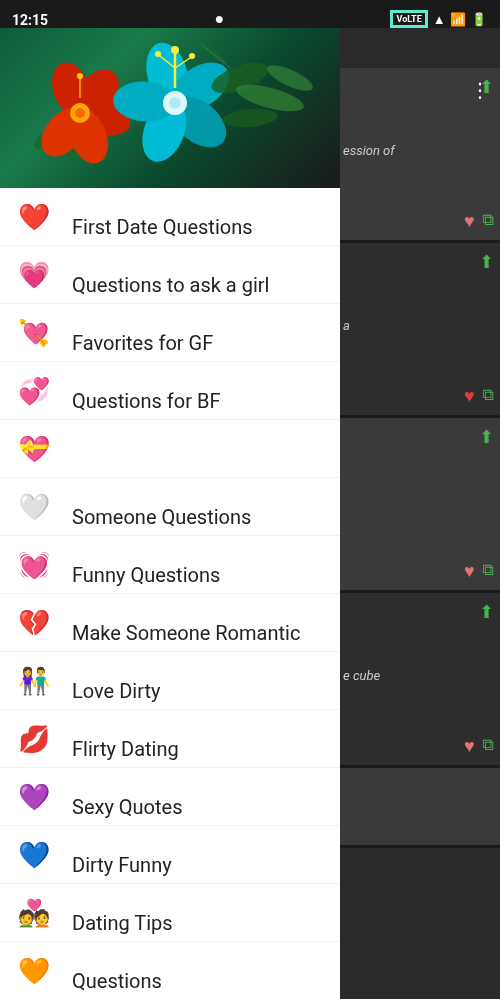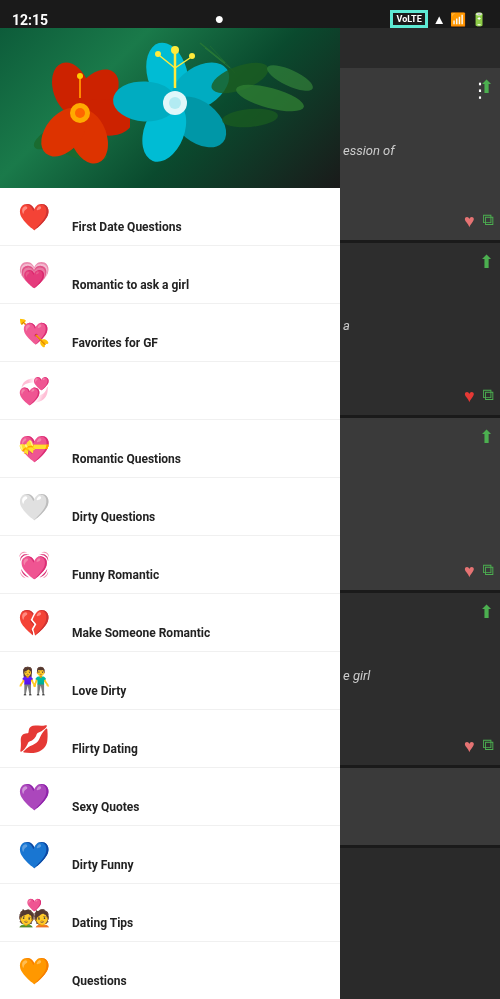--- a/index.html
+++ b/index.html
@@ -123,23 +123,23 @@
       height: 38px;
       margin-right: 18px;
       display: flex;
       align-items: center;
       justify-content: center;
       font-size: 26px;
       flex-shrink: 0;
     }
 
     .menu-label {
-      font-size: 12px;
+      font-size: 20px;
       color: #222222;
-      font-weight: 700;
+      font-weight: 400;
       margin-top: 20px;
     }
 
     
     .content-panel {
       position: absolute;
       left: 335px;
       top: 0;
       width: 165px;
       height: 100%;
@@ -284,40 +284,40 @@
       </div>
     </div>
 
     <div class="menu-items" id="menu-items-container">
     <div class="menu-item">
           <span class="menu-icon">❤️</span>
           <span class="menu-label">First Date Questions</span>
         </div>
         <div class="menu-item">
           <span class="menu-icon">💗</span>
-          <span class="menu-label">Romantic to ask a girl</span>
+          <span class="menu-label">Questions to ask a girl</span>
         </div>
         <div class="menu-item">
           <span class="menu-icon">💘</span>
           <span class="menu-label">Favorites for GF</span>
         </div>
         <div class="menu-item">
           <span class="menu-icon">💞</span>
+          <span class="menu-label">Questions for BF</span>
         </div>
         <div class="menu-item">
           <span class="menu-icon">💝</span>
-          <span class="menu-label">Romantic Questions</span>
         </div>
         <div class="menu-item">
           <span class="menu-icon">🤍</span>
-          <span class="menu-label">Dirty Questions</span>
+          <span class="menu-label">Someone Questions</span>
         </div>
         <div class="menu-item">
           <span class="menu-icon">💓</span>
-          <span class="menu-label">Funny Romantic</span>
+          <span class="menu-label">Funny Questions</span>
         </div>
         <div class="menu-item">
           <span class="menu-icon">💔</span>
           <span class="menu-label">Make Someone Romantic</span>
         </div>
         <div class="menu-item">
           <span class="menu-icon">👫</span>
           <span class="menu-label">Love Dirty</span>
         </div>
         <div class="menu-item">
@@ -378,21 +378,21 @@
         <div class="action-row">
           <span class="card-action-heart">♥</span>
           <span class="card-action-copy">⧉</span>
         </div>
       </div>
 
       <div class="card-section" style="background:#2d2d2d;">
         <div style="display:flex;justify-content:flex-end;">
           <span class="card-action-btn">⬆</span>
         </div>
-        <div class="card-text">e girl</div>
+        <div class="card-text">e cube</div>
         <div class="action-row">
           <span class="card-action-heart">♥</span>
           <span class="card-action-copy">⧉</span>
         </div>
       </div>
 
       <div class="card-section" style="background:#3a3a3a;height:80px;">
       </div>
 
     </div>

